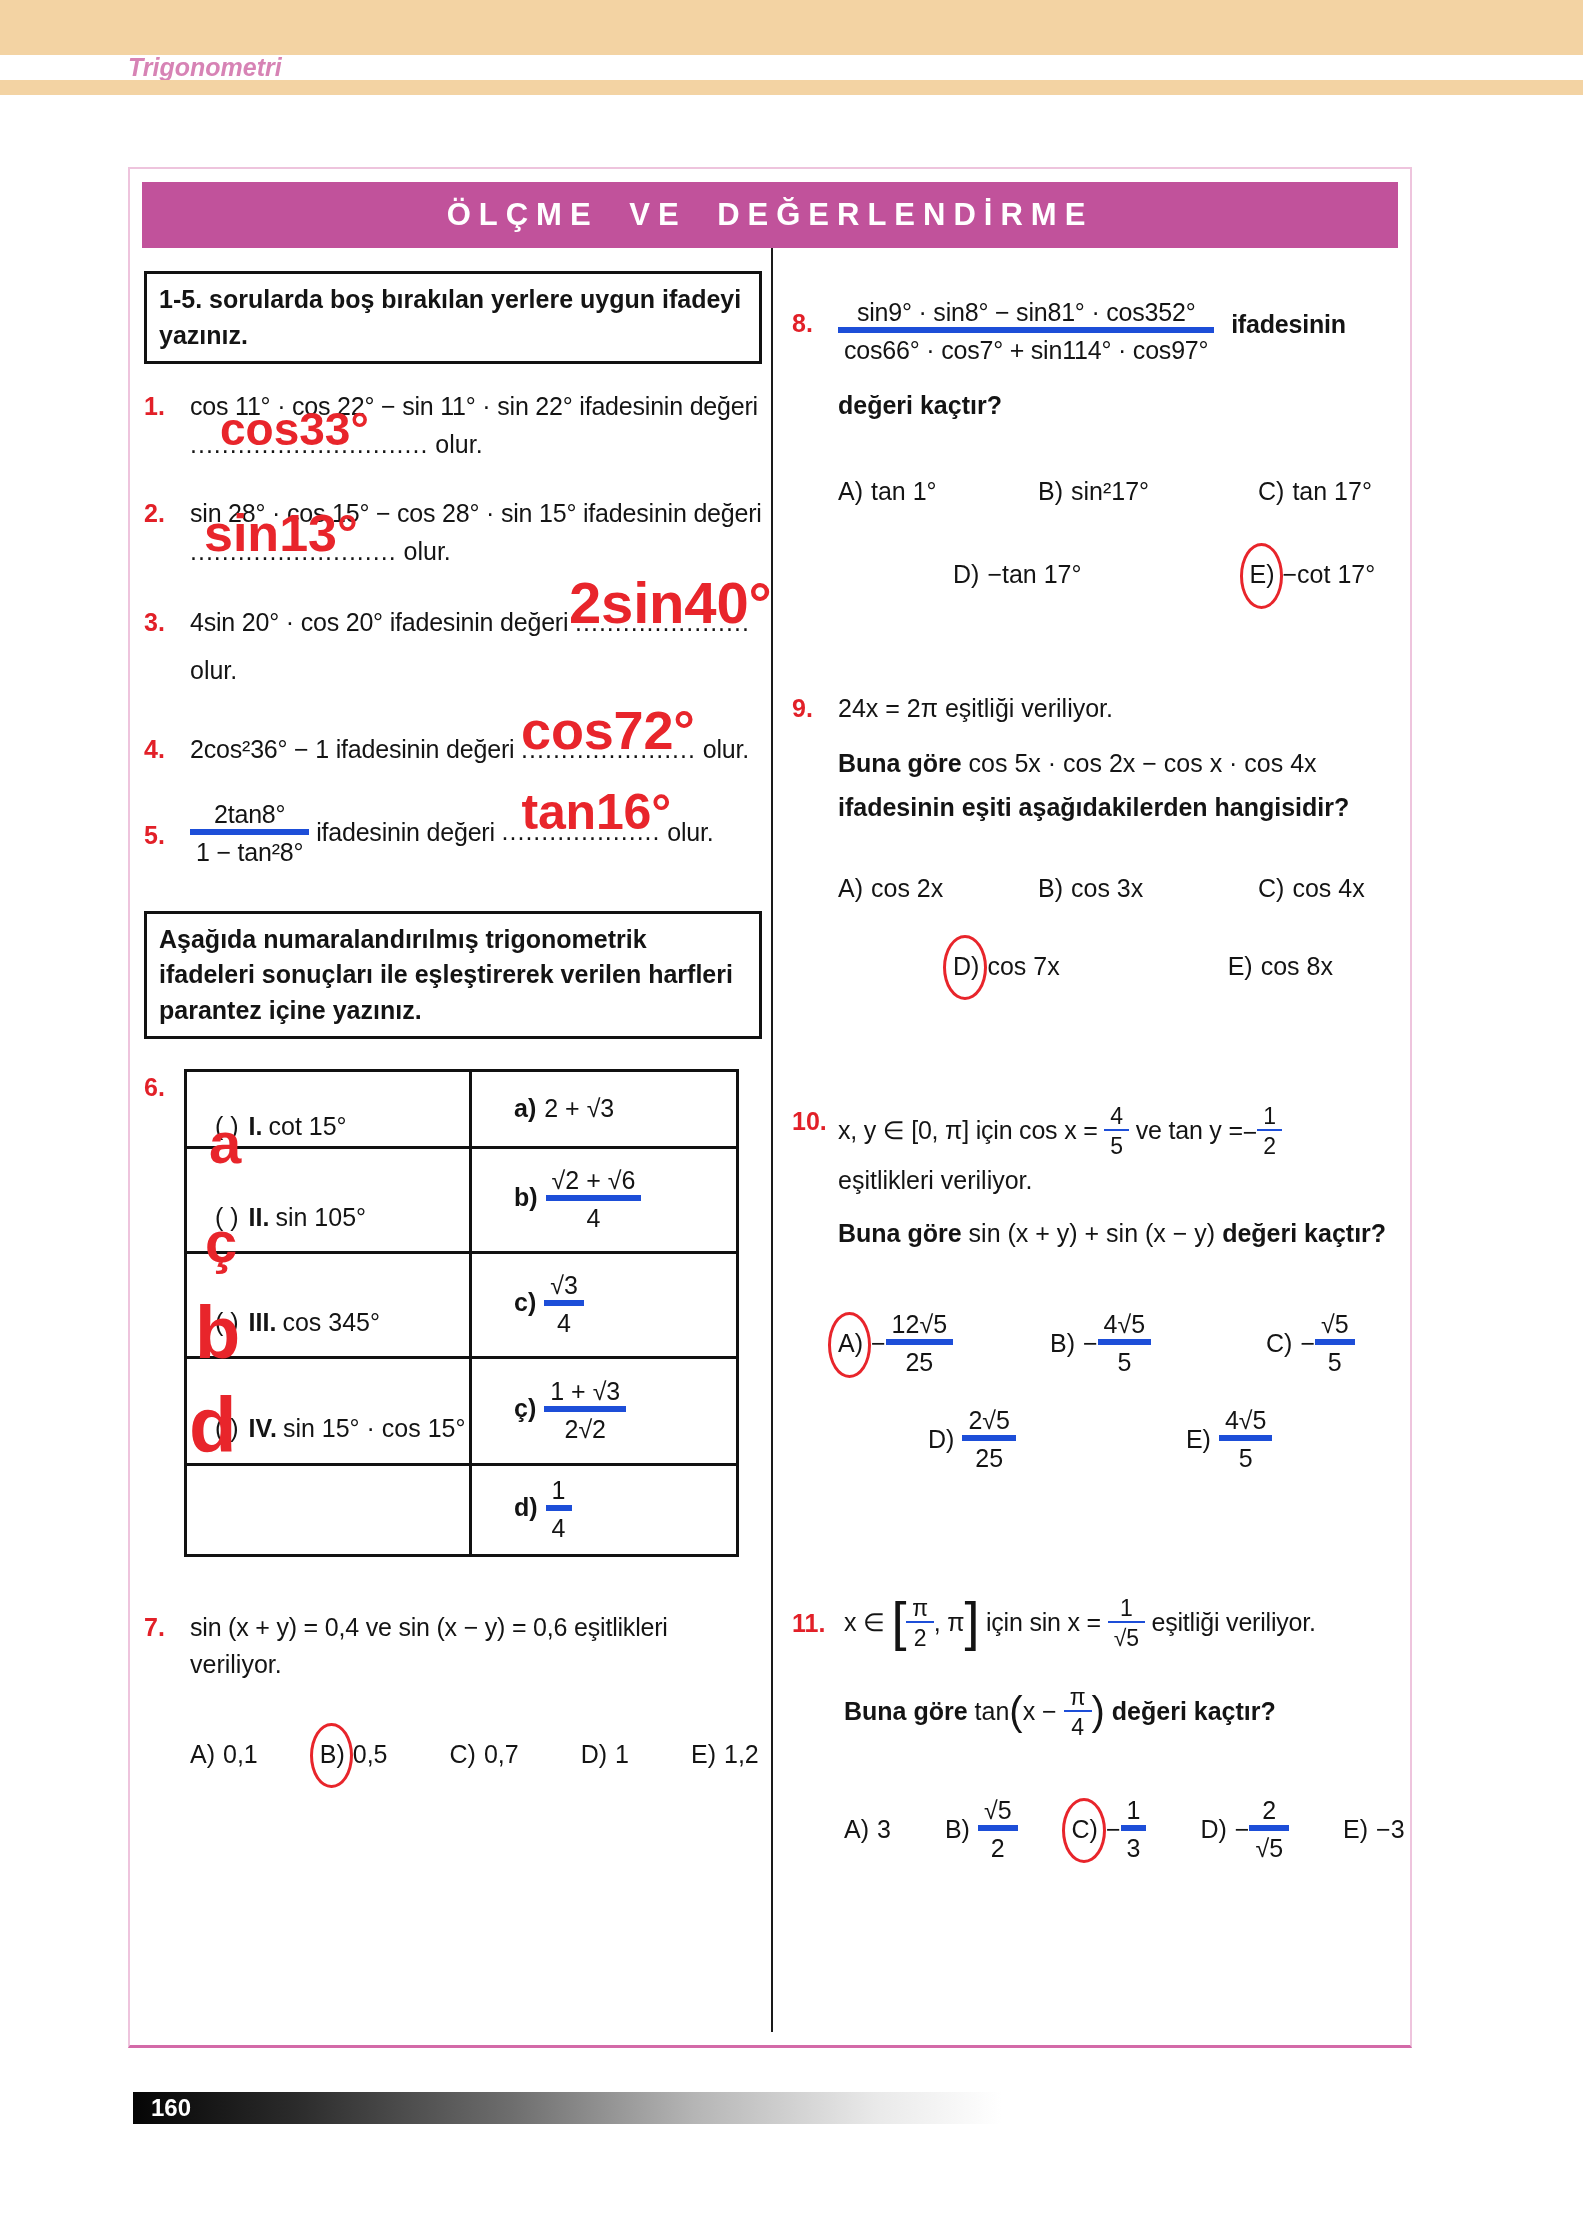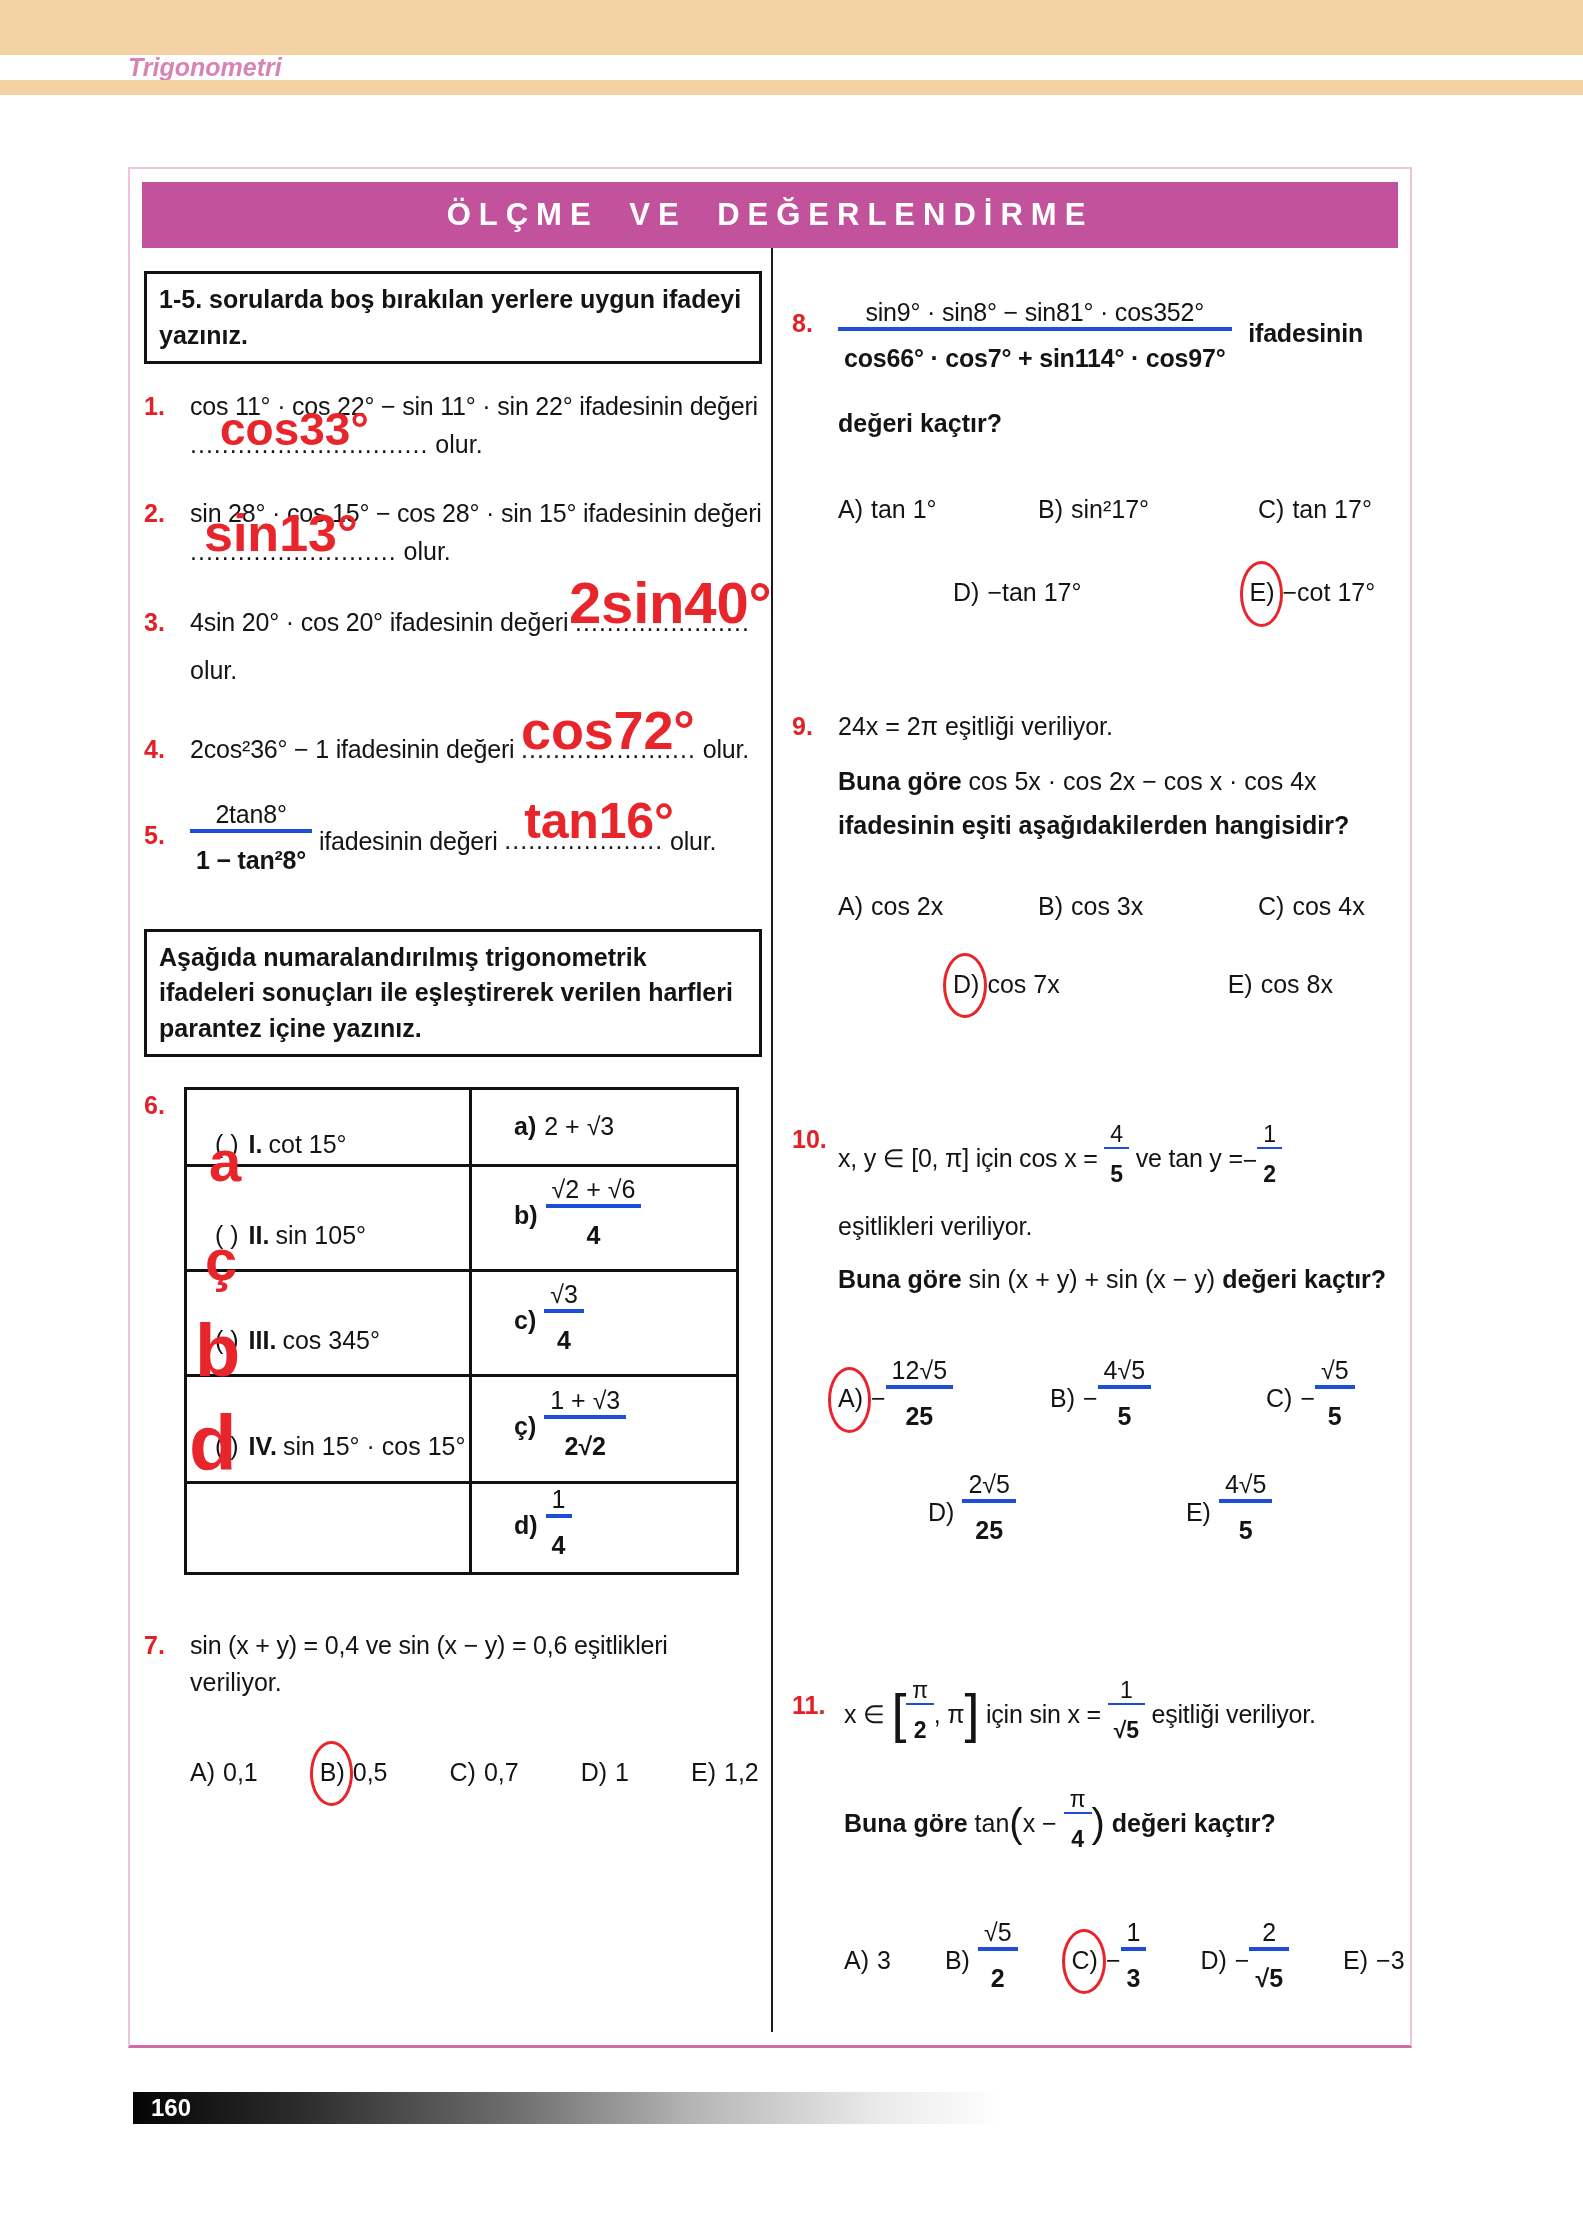--- a/index.html
+++ b/index.html
@@ -30,21 +30,21 @@
   b.bb{font-weight:bold;}
 
   
   .answrap{position:relative;display:inline-block;}
   .dots{letter-spacing:1px;}
   .hand{position:absolute;color:#e8252b;font-weight:bold;line-height:1;white-space:nowrap;}
 
   
   .frac{display:inline-block;vertical-align:middle;text-align:center;line-height:1.2;}
   .frac .fn{display:block;padding:0 6px;}
-  .frac .fd{display:block;border-top:4px solid #1d4ed8;padding:12px 6px;font-weight:bold;}
+  .frac .fd{display:block;border-top:6px solid #1d4ed8;padding:2px 6px;}
   .frac.small{font-size:23px;line-height:1.15;}
   .frac.small .fd{border-top-width:2px;}
   .neg{vertical-align:middle;}
 
   
   .optrow{display:flex;align-items:center;}
   .opt{white-space:nowrap;display:inline-flex;align-items:center;}
   .optl{margin-right:8px;}
   .circ{position:relative;display:inline-block;}
   .circ::after{content:"";position:absolute;left:-10px;right:-8px;top:-13px;bottom:-15px;
@@ -327,21 +327,21 @@
     </div>
 
     <div class="q" style="margin-top:118px;">
       <div class="qnum">10.</div>
       <div class="qbody">
         <div class="nowrap">
           <span>x, y ∈ [0, π] için cos x =</span>
           <span class="frac small"><span class="fn">4</span><span class="fd">5</span></span>
           <span>ve tan y =</span><span class="neg">−</span><span class="frac small"><span class="fn">1</span><span class="fd">2</span></span>
         </div>
-        <div style="margin-top:8px;">eşitlikleri veriliyor.</div>
+        <div style="">eşitlikleri veriliyor.</div>
         <div style="margin-top:16px;"><b class="bb">Buna göre</b>
           <span>sin (x + y) + sin (x − y)</span>
           <b class="bb">değeri kaçtır?</b></div>
         <div class="optrow" style="margin-top:56px;">
           <span class="opt" style="width:212px;">
               <span class="optl circ">A)</span>
               <span class="neg">−</span>
               <span class="frac">
                 <span class="fn">12√5</span>
                 <span class="fd">25</span>

